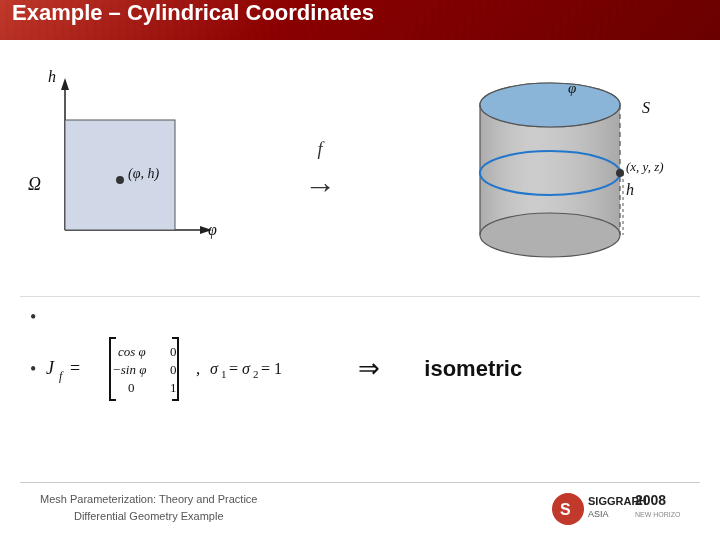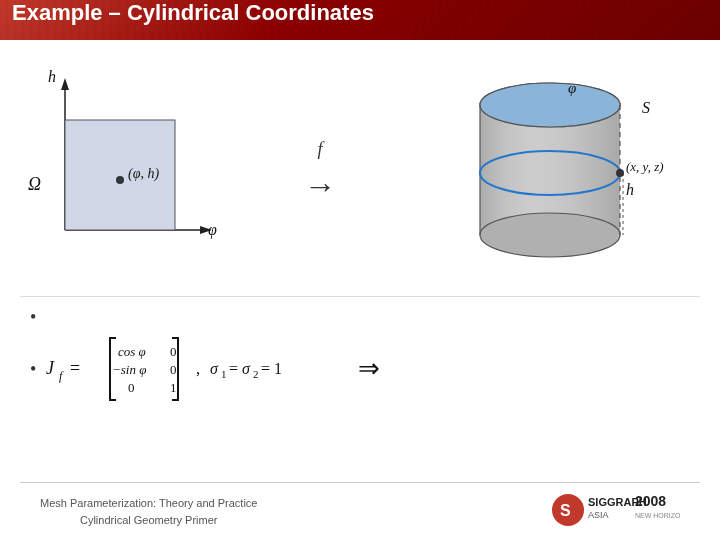--- a/index.html
+++ b/index.html
@@ -125,23 +125,23 @@
       display: flex;
       align-items: center;
       margin: 4px 0 4px 10px;
     }
 
     
     .footer {
       border-top: 1px solid #ccc;
       height: 46px;
       display: flex;
-      align-items: flex-end;
+      align-items: flex-start;
       justify-content: space-between;
-      padding: 0 20px;
+      padding: 8px 20px;
       margin-top: auto;
     }
     .footer-text {
       font-family: Arial, sans-serif;
       font-size: 11px;
       color: #555;
       text-align: center;
       line-height: 1.5;
     }
     .footer-logo {
@@ -280,28 +280,29 @@
           <text x="35" y="40" font-size="16" font-family="Times New Roman,serif" fill="#111">=</text>
           <text x="48" y="40" font-size="16" font-style="italic" font-family="Times New Roman,serif" fill="#111">σ</text>
           <text x="59" y="44" font-size="11" font-family="Times New Roman,serif" fill="#111">2</text>
           <text x="67" y="40" font-size="16" font-family="Times New Roman,serif" fill="#111">= 1</text>
         </svg>
 
         <svg width="50" height="70" viewBox="0 0 50 70" xmlns="http://www.w3.org/2000/svg">
           <text x="4" y="43" font-size="26" font-family="Arial,sans-serif" fill="#111">⇒</text>
         </svg>
 
+        <span class="isometric-label">isometric</span>
       </div>
     </div>
   </div>
 
   <div class="footer">
     <div class="footer-text">
       <div>Mesh Parameterization: Theory and Practice</div>
-      <div>Cylindrical Geometry Primer</div>
+      <div>Differential Geometry Example</div>
     </div>
     <div class="footer-logo">
 
       <svg width="130" height="36" viewBox="0 0 130 36" xmlns="http://www.w3.org/2000/svg">
 
         <circle cx="18" cy="18" r="16" fill="#c0392b"></circle>
         <text x="10" y="24" font-size="16" font-weight="bold" font-family="Arial,sans-serif" fill="white">S</text>
 
         <text x="38" y="14" font-size="11" font-weight="bold" font-family="Arial,sans-serif" fill="#222">SIGGRAPH</text>
         <text x="38" y="26" font-size="9" font-family="Arial,sans-serif" fill="#555">ASIA</text>

